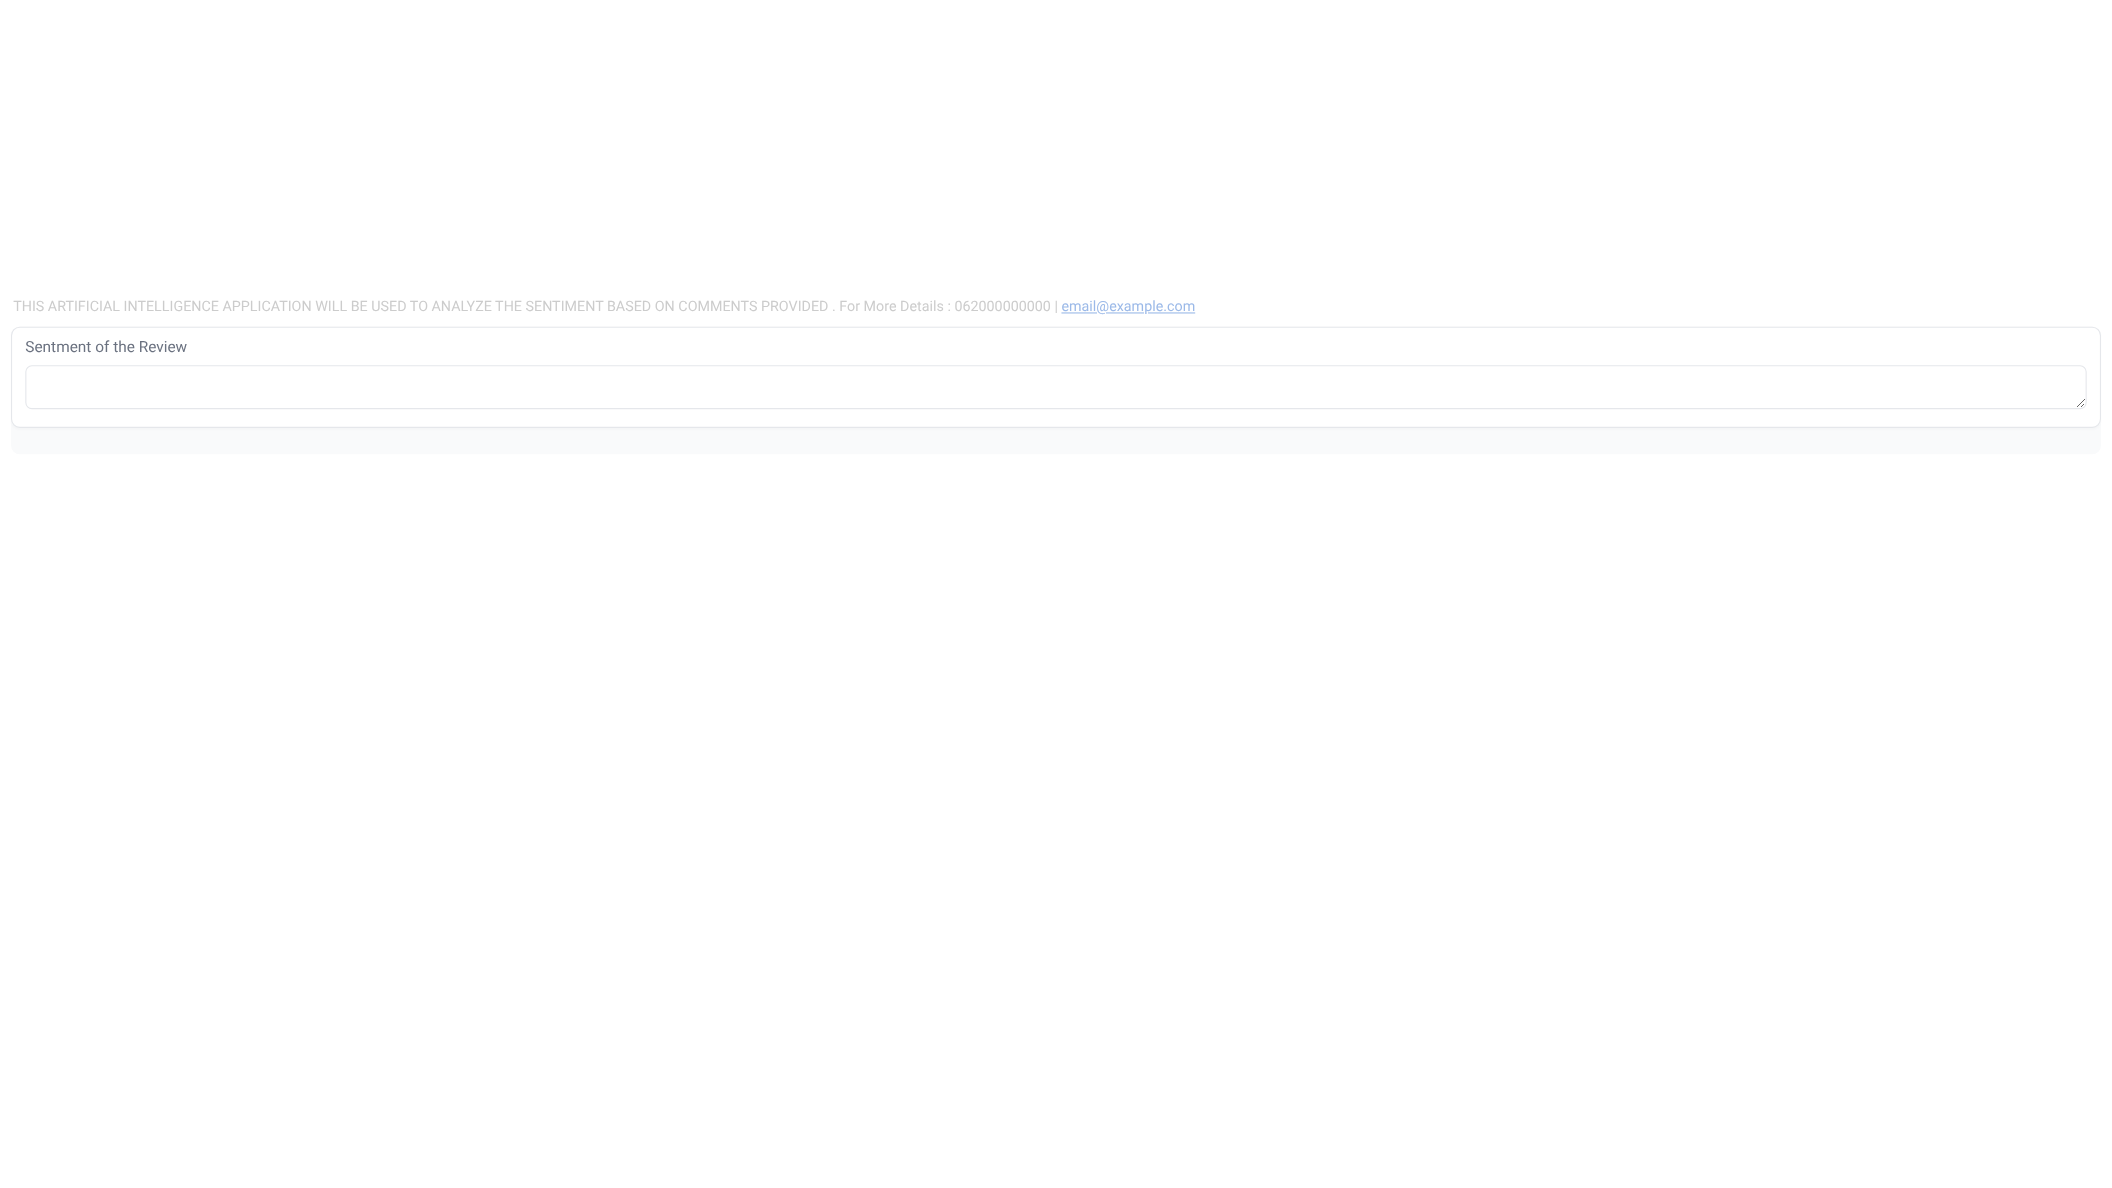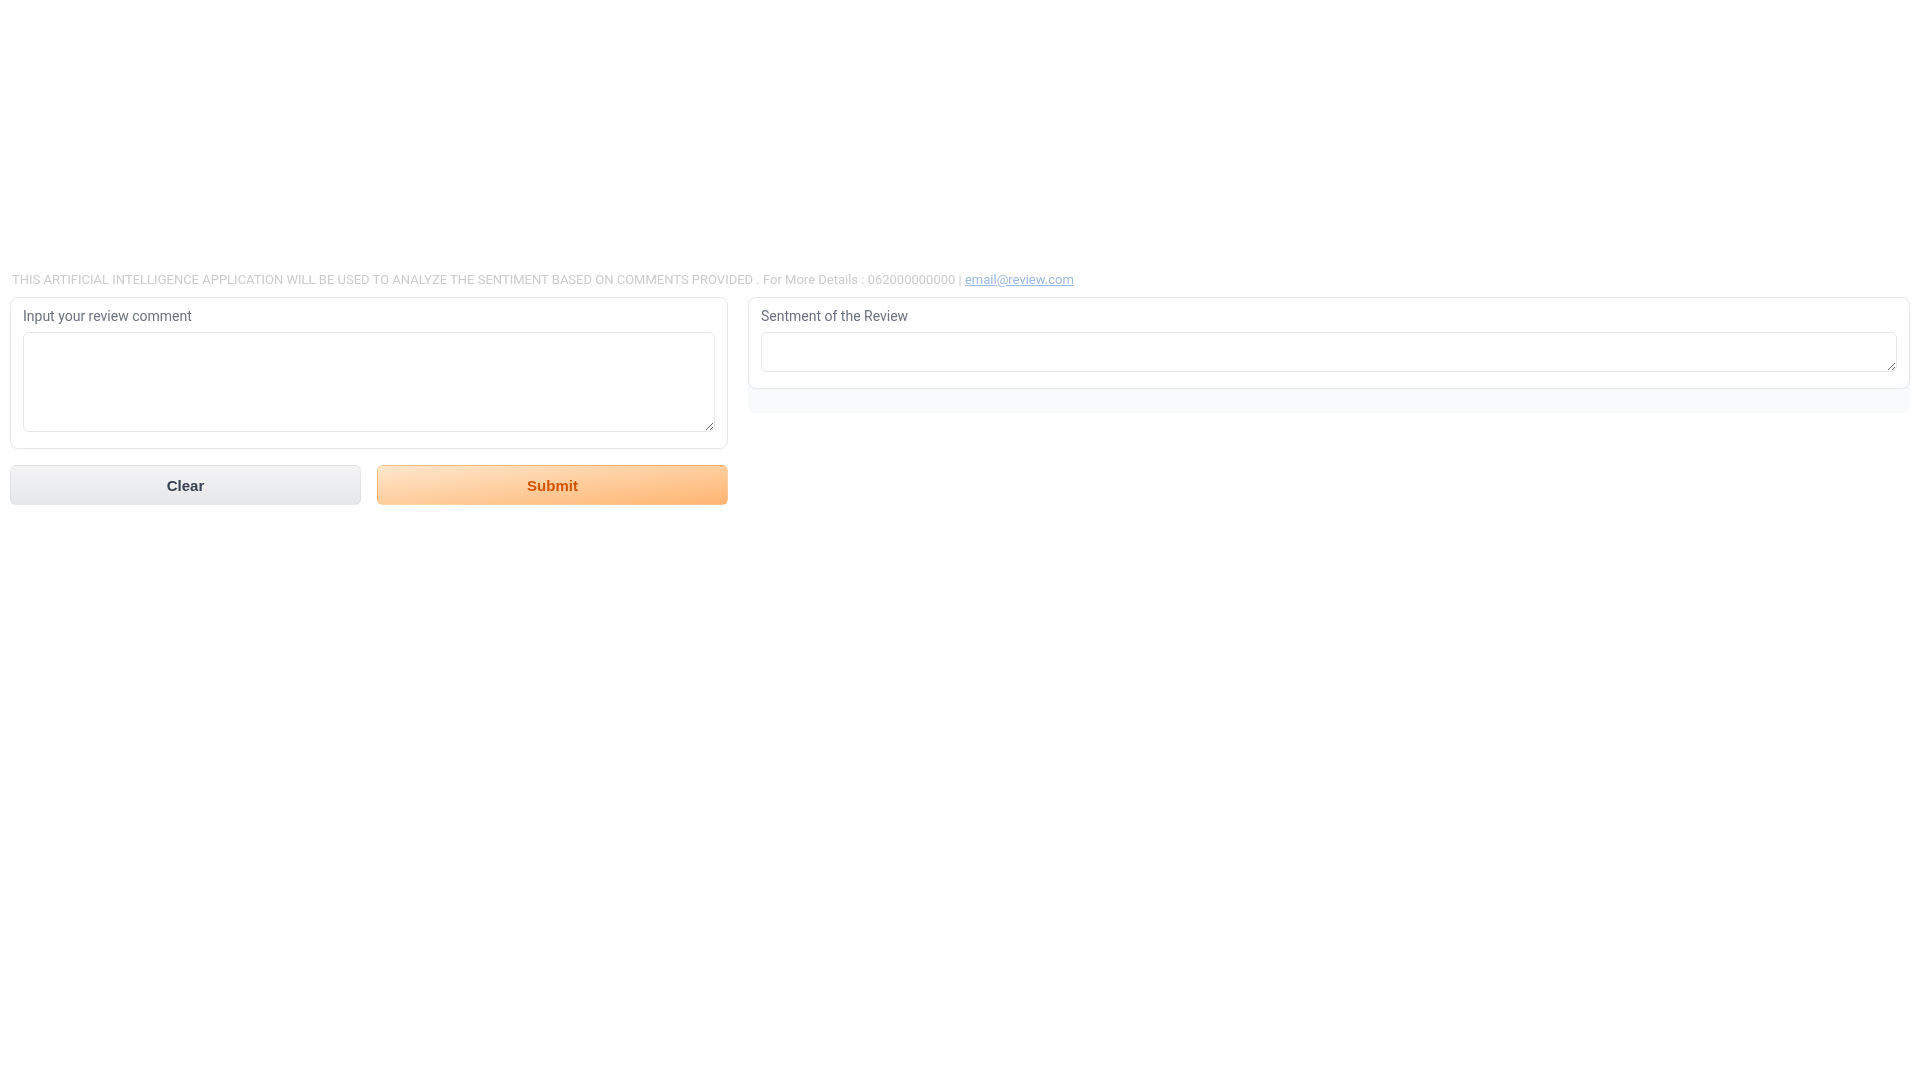--- a/index.html
+++ b/index.html
@@ -122,38 +122,25 @@
       background: #f9fafb;
       border-radius: 8px;
       padding: 0 0 24px 0;
     }
   </style>
 </head>
 <body>
 
 <div class="header-text">
   <span>THIS ARTIFICIAL INTELLIGENCE APPLICATION WILL BE USED TO ANALYZE THE SENTIMENT BASED ON COMMENTS PROVIDED . For More Details : 062000000000 | </span>
-  <a class="header-link">email@review.com</a>
+  <a class="header-link">email@example.com</a>
 </div>
 
 <div class="main-container">
 
-  <div class="left-column">
-
-    <div class="card">
-      <div class="card-label">Input your review comment</div>
-      <textarea class="textarea-input textarea-large" value="" style=""></textarea>
-    </div>
-
-    <div class="button-row">
-      <button class="btn btn-clear">Clear</button>
-      <button class="btn btn-submit">Submit</button>
-    </div>
-
-  </div>
 
   <div class="right-column">
     <div class="right-card-wrapper">
       <div class="card">
         <div class="card-label">Sentment of the Review</div>
         <textarea class="textarea-input textarea-small" value="" style=""></textarea>
       </div>
     </div>
   </div>
 

